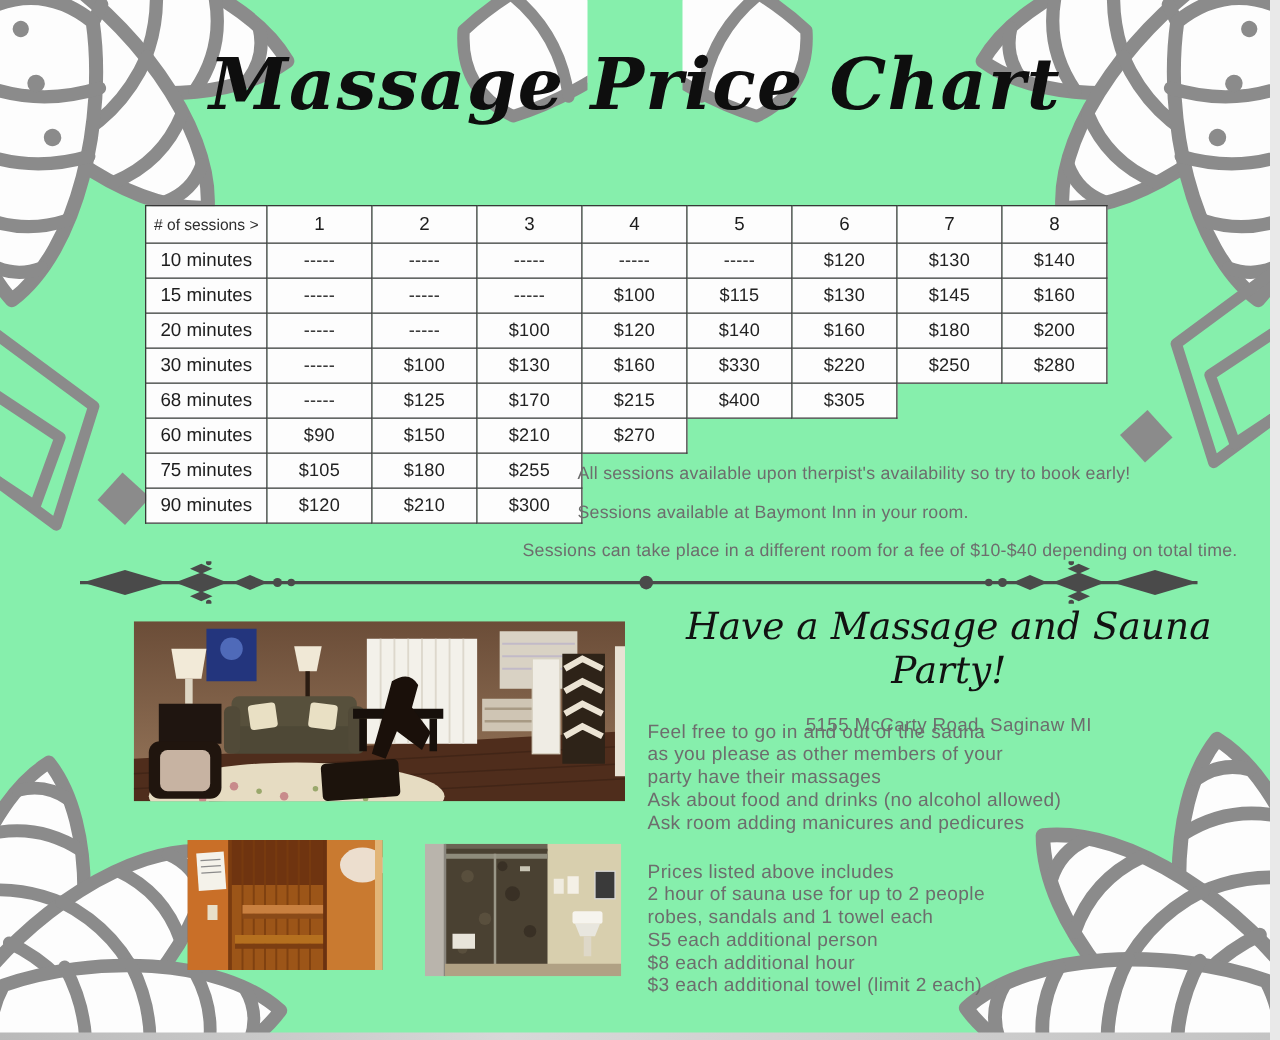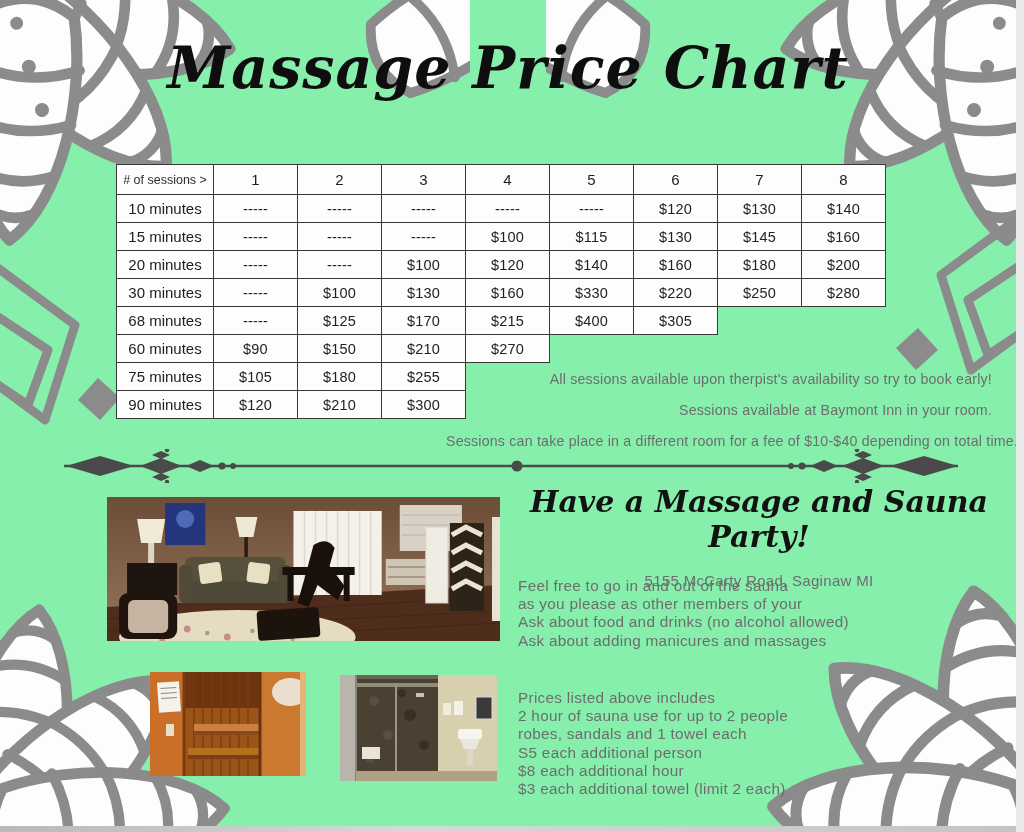--- a/index.html
+++ b/index.html
@@ -17,29 +17,29 @@
   .price-table{position:absolute;left:116px;top:164px;z-index:3;border-collapse:collapse;table-layout:fixed;}
   .price-table col.c0{width:97px}
   .price-table col.c{width:84px}
   .price-table th,.price-table td{border:1.6px solid #383838;background:#fdfdfd;padding:0;
         font-weight:normal;text-align:center;color:#1d1d1d;font-size:15px;}
   .price-table thead tr{height:30px}
   .price-table tbody tr{height:28px}
   .price-table thead th.lbl{font-size:12.5px;color:#2e2e2e;}
   .price-table td{font-size:14.5px;letter-spacing:.2px;color:#222;}
   
-  .note{position:absolute;z-index:3;color:#6d6d6d;font-size:14.2px;text-align:right;letter-spacing:.2px;}
+  .note{position:absolute;z-index:3;color:#6d6d6d;font-size:14.2px;text-align:left;letter-spacing:.2px;}
   .note1{left:462px;top:371px;width:530px;}
   .note2{left:462px;top:402px;width:530px;}
   .note3{left:418px;top:433px;width:600px;}
   
   .divider{position:absolute;left:0;top:449px;width:1024px;height:34px;z-index:2;}
   
   .party-heading{position:absolute;left:518px;top:484px;width:482px;text-align:center;z-index:3;
-        font-family:"DejaVu Serif",serif;font-style:italic;font-weight:700;
+        font-family:"DejaVu Serif",serif;font-style:italic;font-weight:400;
         font-size:30px;color:#121212;}
   .party-address{position:absolute;left:518px;top:572px;width:482px;text-align:center;z-index:3;
         color:#6d6d6d;font-size:15px;letter-spacing:.3px;}
   .party-info{position:absolute;left:518px;top:577px;width:482px;z-index:3;}
   .party-pricing{position:absolute;left:518px;top:689px;width:482px;text-align:left;z-index:3;}
   .party-info p,.party-pricing p{margin:0;line-height:18.2px;font-size:15.3px;color:#6d6d6d;letter-spacing:.3px;}
   
   .photo{position:absolute;z-index:3;display:block;}
   .photo-room{left:107px;top:497px;width:393px;height:144px;}
   .photo-sauna{left:150px;top:672px;width:156px;height:104px;}
@@ -386,22 +386,23 @@
     <path d="M120,64 L140,64 L136,74 L124,74 Z" fill="#e8e6de"></path>
     <rect x="127" y="74" width="6" height="16" fill="#ded8c8"></rect>
     <rect x="16" y="96" width="141" height="10" fill="#b0a184"></rect>
   </svg>
 
   <div class="party-heading">Have a Massage and Sauna Party!</div>
   <div class="party-address">5155 McCarty Road, Saginaw MI</div>
   <div class="party-info">
       <p>Feel free to go in and out of the sauna</p>
       <p>as you please as other members of your</p>
+      <p>party have their massages</p>
       <p>Ask about food and drinks (no alcohol allowed)</p>
-      <p>Ask about adding manicures and massages</p>
+      <p>Ask room adding manicures and pedicures</p>
     </div>
   <div class="party-pricing">
       <p>Prices listed above includes</p>
       <p>2 hour of sauna use for up to 2 people</p>
       <p>robes, sandals and 1 towel each</p>
       <p>S5 each additional person</p>
       <p>$8 each additional hour</p>
       <p>$3 each additional towel (limit 2 each)</p>
     </div>
 

